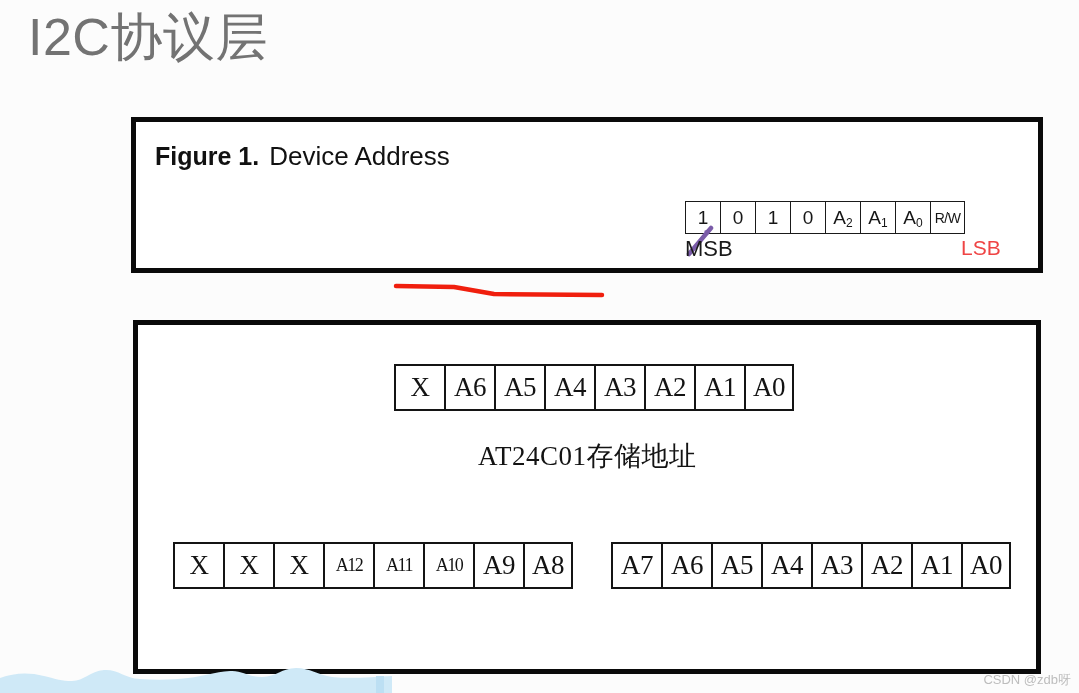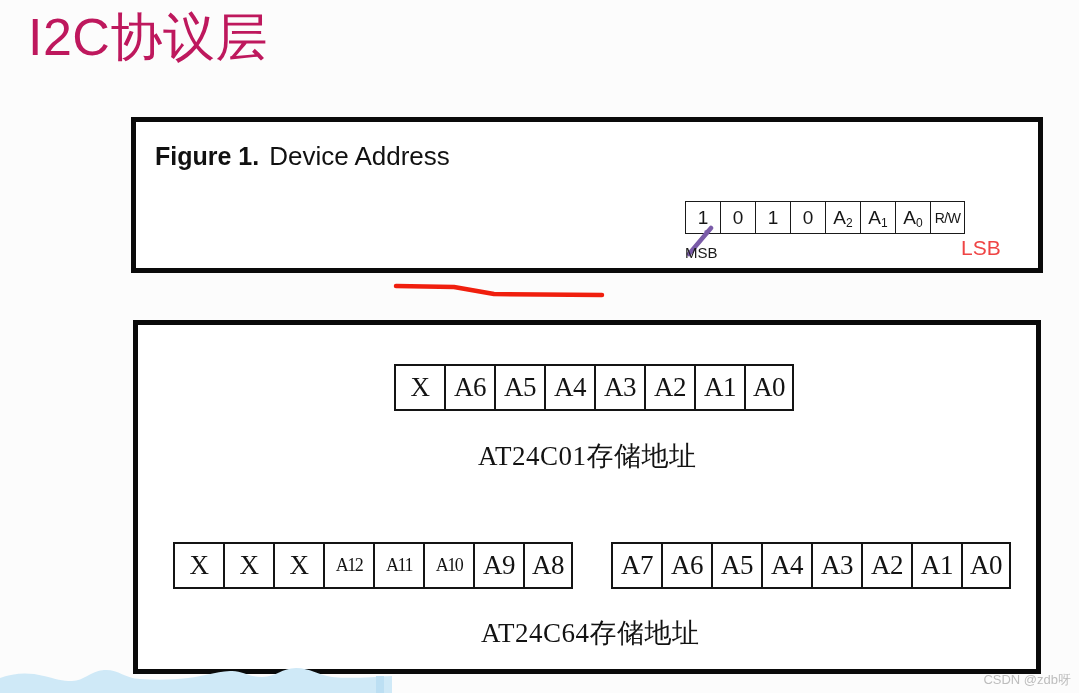--- a/index.html
+++ b/index.html
@@ -15,21 +15,21 @@
     position: relative;
   }
 
   
   #slide-title {
     position: absolute;
     left: 28px;
     top: 8px;
     font-size: 52px;
     line-height: 1.15;
-    color: #be185d;
+    color: #737373;
     font-weight: 400;
     letter-spacing: 0.5px;
     white-space: nowrap;
     font-family: "Liberation Sans", "DejaVu Sans", sans-serif;
   }
 
   
   .figure-box {
     position: absolute;
     background: #ffffff;
@@ -110,24 +110,23 @@
   }
   .bit-cell.rw {
     font-size: 14px;
     letter-spacing: -0.5px;
   }
 
   #msb-label {
     position: absolute;
     left: 549px;
     top: 114px;
-    font-size: 15px;
+    font-size: 22px;
     color: #1a1a1a;
     font-family: "Liberation Sans", sans-serif;
-    margin-top: 8px;
   }
   #lsb-label {
     position: absolute;
     left: 825px;
     top: 114px;
     font-size: 21px;
     color: #ef4444;
     font-family: "Liberation Sans", sans-serif;
   }
   #msb-pointer {
@@ -302,21 +301,20 @@
     <div class="mem-cell">A7</div>
     <div class="mem-cell">A6</div>
     <div class="mem-cell">A5</div>
     <div class="mem-cell">A4</div>
     <div class="mem-cell">A3</div>
     <div class="mem-cell">A2</div>
     <div class="mem-cell">A1</div>
     <div class="mem-cell">A0</div>
   </div>
 
-  <div id="caption-24c64" class="mem-caption">AT24C64存储地址</div>
 </div>
 
 <svg id="bottom-wave" viewBox="0 0 392 28" preserveAspectRatio="none">
   <path d="M0,13 C14,8 28,7 44,11 C56,14 62,16 72,16
            C84,16 90,6 104,5 C118,4 124,13 140,14
            C156,15 172,15 188,13 C204,11 214,7 230,6
            C242,5 248,12 262,12 C276,12 282,3 296,3
            C310,3 318,10 332,12 C350,14 372,12 392,11
            L392,28 L0,28 Z" fill="#cfe9f7"></path>
   <rect x="376" y="11" width="8" height="17" fill="#bcdff3"></rect>

